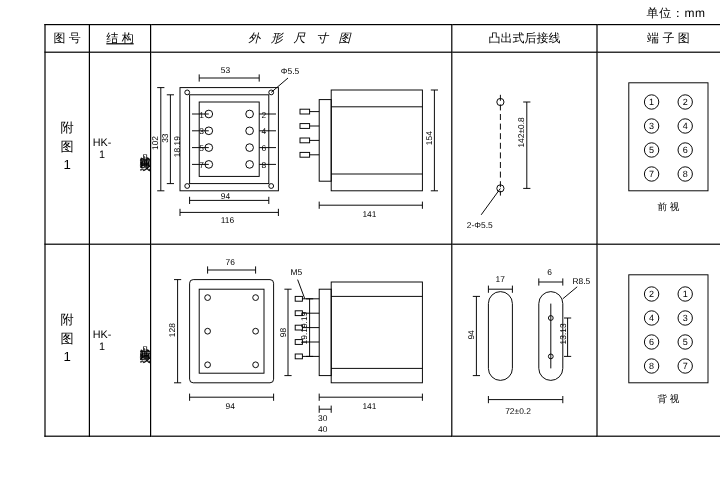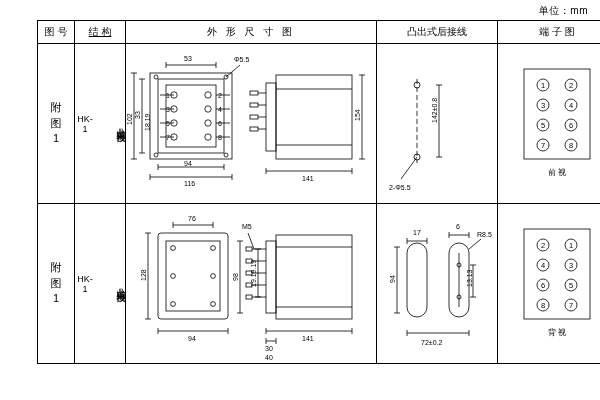--- a/index.html
+++ b/index.html
@@ -35,21 +35,21 @@
     font-weight:normal;
     font-size:10px;
   }
   thead th{height:22px;}
   .col-no{width:36px;}
   .col-struct{width:50px;text-decoration:underline;}
   .col-outline{width:250px;}
   .col-hole{width:120px;}
   .col-term{width:118px;}
 
-  .hdr-space{letter-spacing:3px;}
+  .hdr-space{letter-spacing:3px;font-style:italic;}
 
   .rowbody{height:160px;}
 
   .cell-no{font-size:11px;line-height:1.45;}
 
   .struct{
     display:flex;
     align-items:center;
     justify-content:center;
     gap:20px;

